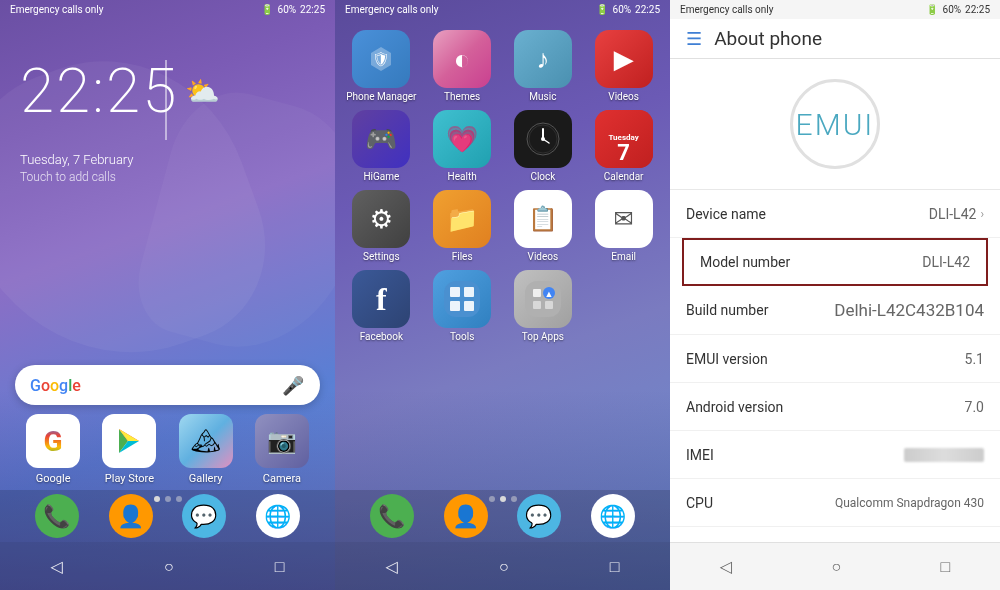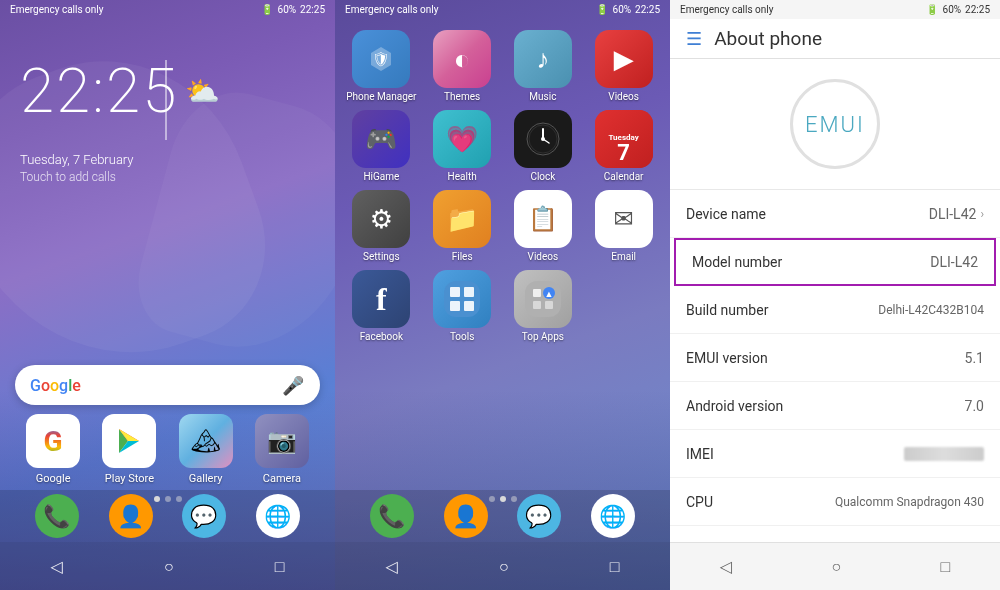--- a/index.html
+++ b/index.html
@@ -370,21 +370,21 @@
       height: 90px;
       border-radius: 50%;
       border: 3px solid #e0e0e0;
       display: flex;
       align-items: center;
       justify-content: center;
       position: relative;
     }
 
     .emui-text {
-      font-size: 22px;
+      font-size: 30px;
       color: #4aa8c0;
       font-weight: 300;
       letter-spacing: 2px;
     }
 
     .about-list {
       flex: 1;
       overflow: hidden;
       background: white;
     }
@@ -392,22 +392,22 @@
     .about-row {
       display: flex;
       justify-content: space-between;
       align-items: center;
       padding: 14px 16px;
       border-bottom: 1px solid #f0f0f0;
       min-height: 48px;
     }
 
     .about-row.highlighted {
-      border: 2px solid #a21caf;
-      margin: 0 4px;
+      border: 2px solid #7f1d1d;
+      margin: 0 12px;
     }
 
     .about-row-label {
       font-size: 14px;
       color: #333;
       font-weight: 400;
     }
 
     .about-row-value {
       font-size: 14px;
@@ -707,21 +707,21 @@
     <div class="about-row highlighted">
       <span class="about-row-label">Model number</span>
       <div class="about-row-value">
         <span>DLI-L42</span>
       </div>
     </div>
 
     <div class="about-row">
       <span class="about-row-label">Build number</span>
       <div class="about-row-value">
-        <span style="font-size:12px;">Delhi-L42C432B104</span>
+        <span style="font-size:17px;">Delhi-L42C432B104</span>
       </div>
     </div>
 
     <div class="about-row">
       <span class="about-row-label">EMUI version</span>
       <div class="about-row-value">
         <span>5.1</span>
       </div>
     </div>
 

